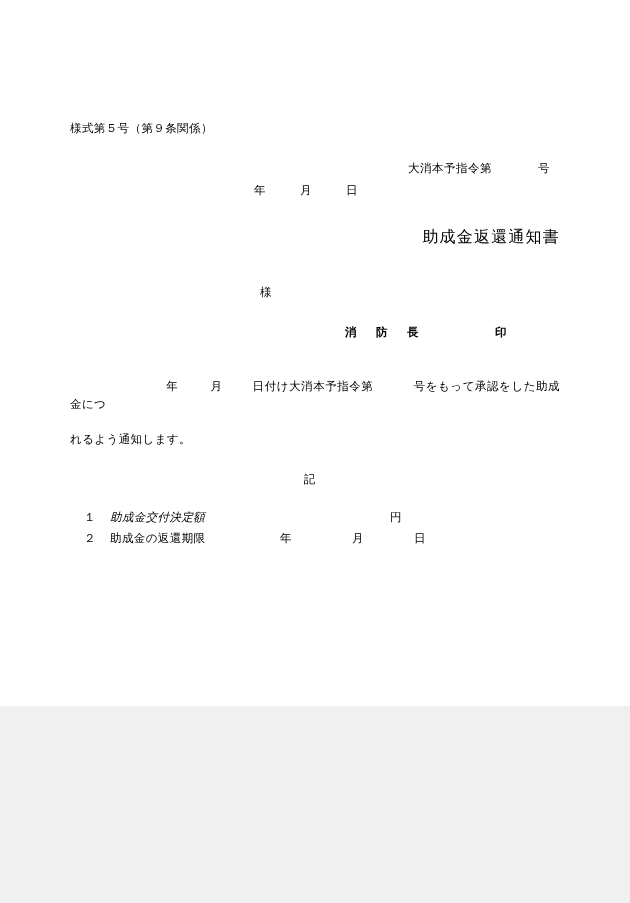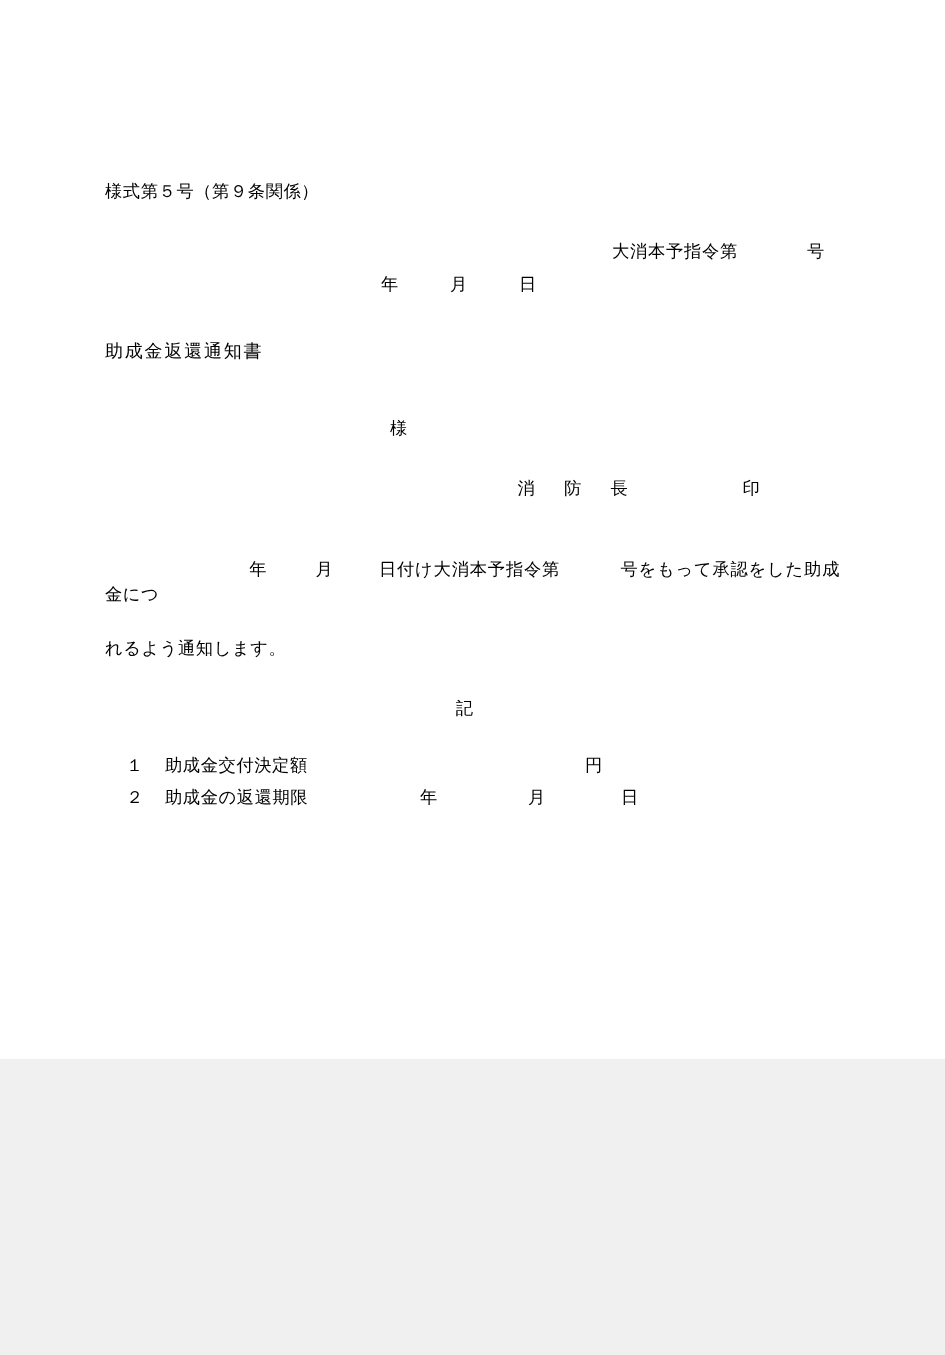--- a/index.html
+++ b/index.html
@@ -47,40 +47,41 @@
     text-align: center;
     padding-right: 18px;
     letter-spacing: 0.5px;
     margin-bottom: 26px;
   }
   .date-line .gap {
     display: inline-block;
     width: 34px;
   }
   .title {
-    text-align: left;
-    font-size: 12px;
+    text-align: right;
+    font-size: 16px;
     letter-spacing: 1.2px;
     margin: 0 0 34px 0;
   }
   .addressee {
     margin: 0 0 22px 0;
     padding-left: 190px;
     letter-spacing: 0.5px;
   }
   .issuer {
     padding-left: 275px;
     letter-spacing: 0.6px;
     margin-bottom: 2px;
   }
   .issuer-role {
     padding-left: 275px;
     letter-spacing: 0.6px;
     margin-bottom: 36px;
     position: relative;
+    font-weight: bold;
   }
   .issuer-role .role-text {
     letter-spacing: 4px;
   }
   .issuer-role .seal {
     position: absolute;
     left: 425px;
     top: 0;
   }
   .body-text {
@@ -112,20 +113,21 @@
     margin-bottom: 3px;
     white-space: nowrap;
   }
   .item-row .num {
     display: inline-block;
     width: 26px;
   }
   .item-row .label-1 {
     display: inline-block;
     width: 280px;
+    font-style: italic;
   }
   .item-row .label-2 {
     display: inline-block;
     width: 170px;
   }
   .item-row .yr { display: inline-block; width: 72px; }
   .item-row .mo { display: inline-block; width: 62px; }
 </style>
 </head>
 <body>

